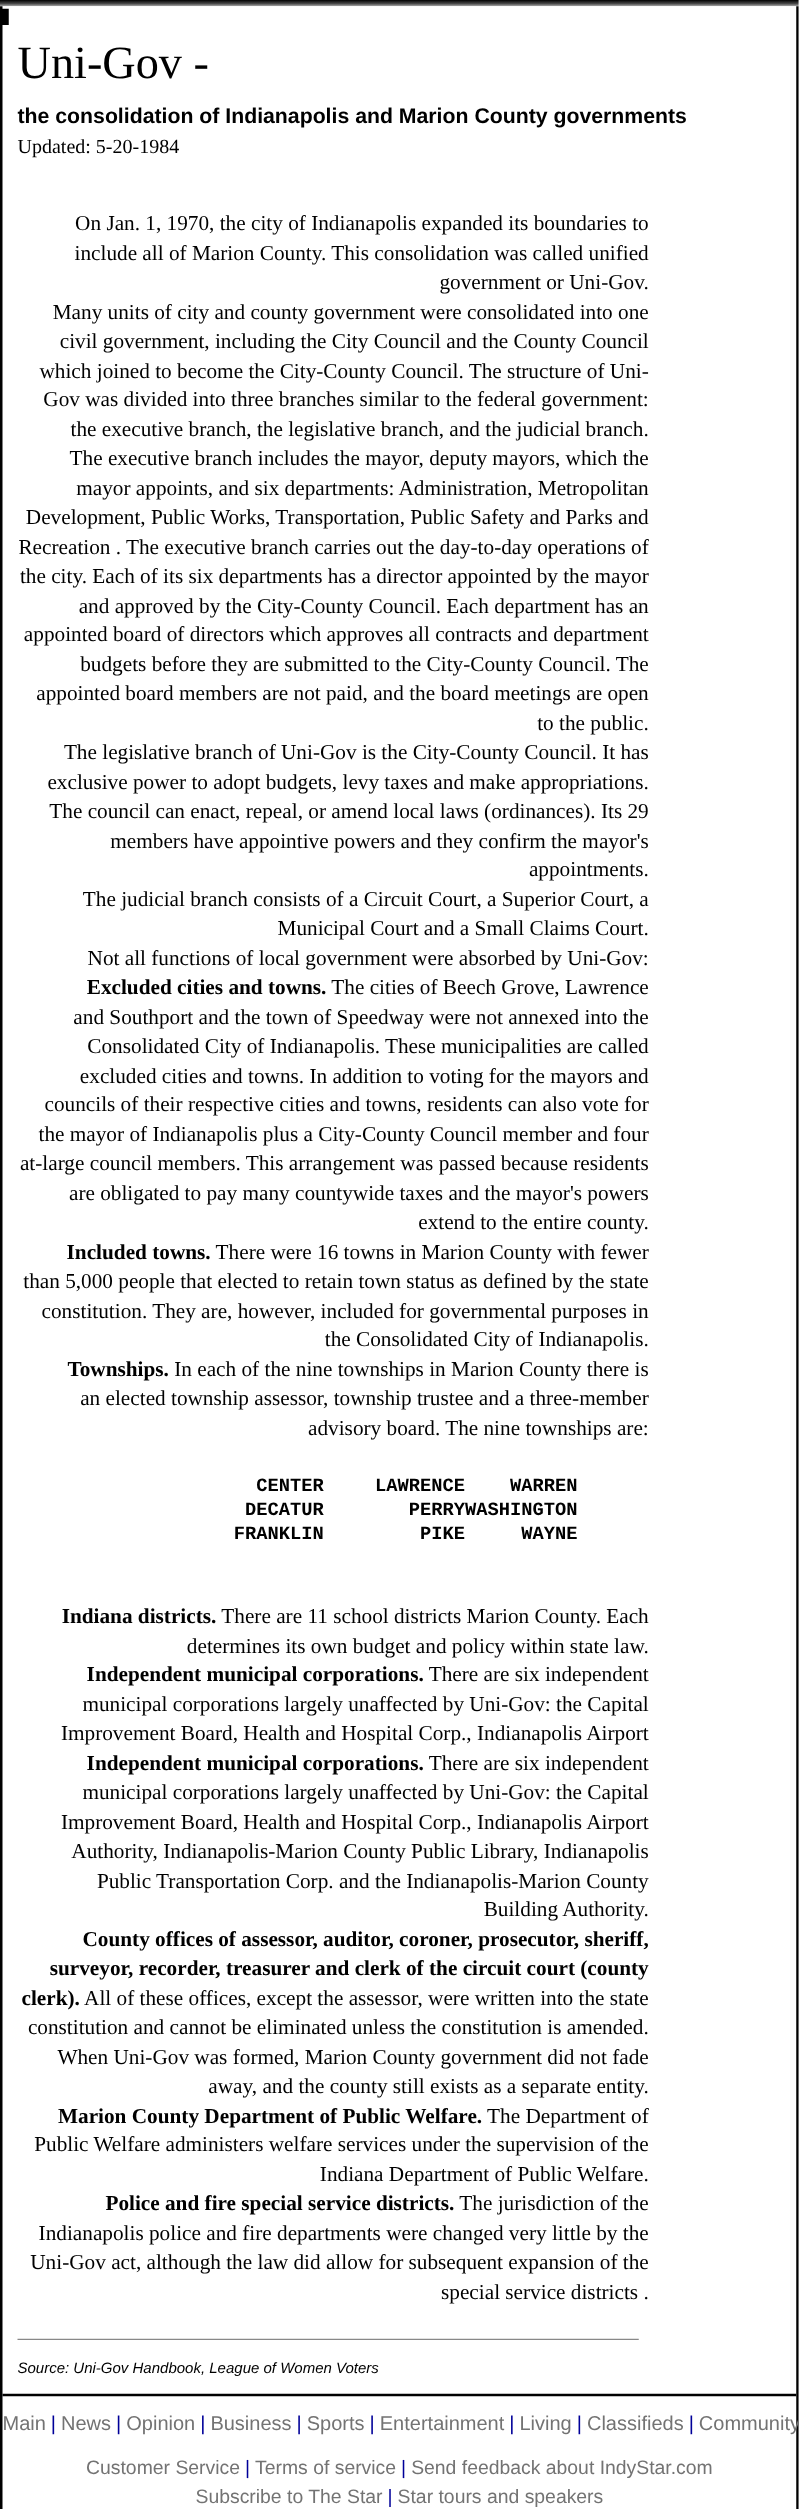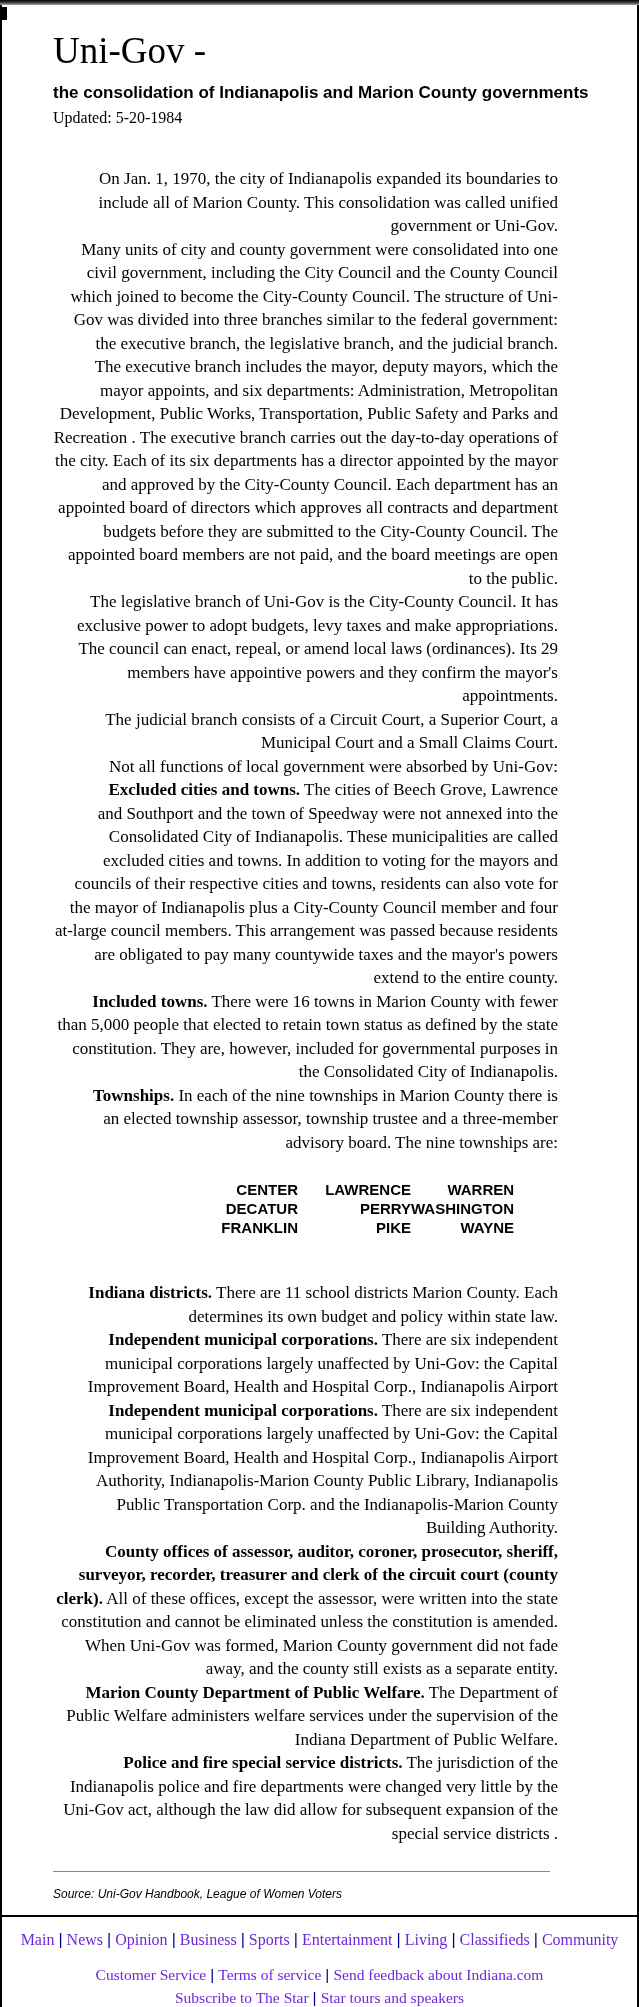--- a/index.html
+++ b/index.html
@@ -1,34 +1,34 @@
 <!DOCTYPE html>
 <html><head>
 <meta charset="utf-8">
 <style>
   html,body{margin:0;padding:0;background:#ffffff;}
   .page{width:639px;position:relative;font-family:"Liberation Serif",serif;color:#000;}
   .topbar{height:5px;background:linear-gradient(to bottom,#000000 0%,#444444 55%,#aaaaaa 100%);}
   .notch{position:absolute;left:0;top:7px;width:7px;height:13px;background:#000;}
   .frame{border-left:2px solid #000;border-right:2px solid #000;border-bottom:2px solid #000;background:#fff;}
-  .article{padding:18px 14px 0 12px;margin-left:39px;}
+  .article{padding:18px 14px 0 12px;}
   .page-title{font-size:37px;font-weight:normal;margin:6px 0 0 0;font-family:"Liberation Serif",serif;}
   .subtitle{font-family:"Liberation Sans",sans-serif;font-weight:bold;font-size:17px;margin-top:11px;}
   .updated{font-size:16px;margin-top:6px;}
   .bodytext{margin-top:40px;font-size:17px;line-height:23.5px;width:505px;text-align:right;}
   .para{margin:0;text-indent:28px;}
   .lead{font-weight:bold;}
-  .townships{margin:26px 0 44px 103px;border-collapse:collapse;font-family:Liberation Sans, sans-serif;font-weight:bold;font-size:15px;}
+  .townships{margin:26px 0 44px 103px;border-collapse:collapse;font-family:Liberation Mono, monospace;font-weight:bold;font-size:15px;}
   .townships td{padding:0;line-height:19px;}
   .townships td:nth-child(1){width:142px;}
   .townships td:nth-child(2){width:113px;}
   .rule{border:none;border-top:1px solid #888;margin:26px 0 0 0;width:497px;}
   .source{font-family:"Liberation Sans",sans-serif;font-style:italic;font-size:12px;margin:15px 0 14px 0;}
   .footer{border-top:2px solid #000;text-align:center;font-family:"Liberation Sans",sans-serif;padding:10px 0 16px 0;}
-  a{color:#6d28d9;text-decoration:none;font-family:Liberation Serif, serif;}
+  a{color:#737373;text-decoration:none;}
   .sep{color:#000099;margin:0 4px;}
   .nav{font-size:16px;margin-top:4px;}
   .service{font-size:15.5px;margin-top:17px;}
   .subscribe{font-size:15.5px;margin-top:5px;}
 </style>
 </head>
 <body>
 
 <div class="page">
   <div class="topbar"></div>
@@ -81,21 +81,21 @@
 
       <hr class="rule">
       <div class="source">Source: Uni-Gov Handbook, League of Women Voters</div>
     </div>
 
     <div class="footer">
       <div class="nav">
         <a href="#">Main</a><span class="sep">|</span><a href="#">News</a><span class="sep">|</span><a href="#">Opinion</a><span class="sep">|</span><a href="#">Business</a><span class="sep">|</span><a href="#">Sports</a><span class="sep">|</span><a href="#">Entertainment</a><span class="sep">|</span><a href="#">Living</a><span class="sep">|</span><a href="#">Classifieds</a><span class="sep">|</span><a href="#">Community</a>
       </div>
       <div class="service">
-        <a href="#">Customer Service</a><span class="sep">|</span><a href="#">Terms of service</a><span class="sep">|</span><a href="#">Send feedback about Indiana.com</a>
+        <a href="#">Customer Service</a><span class="sep">|</span><a href="#">Terms of service</a><span class="sep">|</span><a href="#">Send feedback about IndyStar.com</a>
       </div>
       <div class="subscribe">
         <a href="#">Subscribe to The Star</a><span class="sep">|</span><a href="#">Star tours and speakers</a>
       </div>
 
     </div>
   </div>
 
 </div>
 

